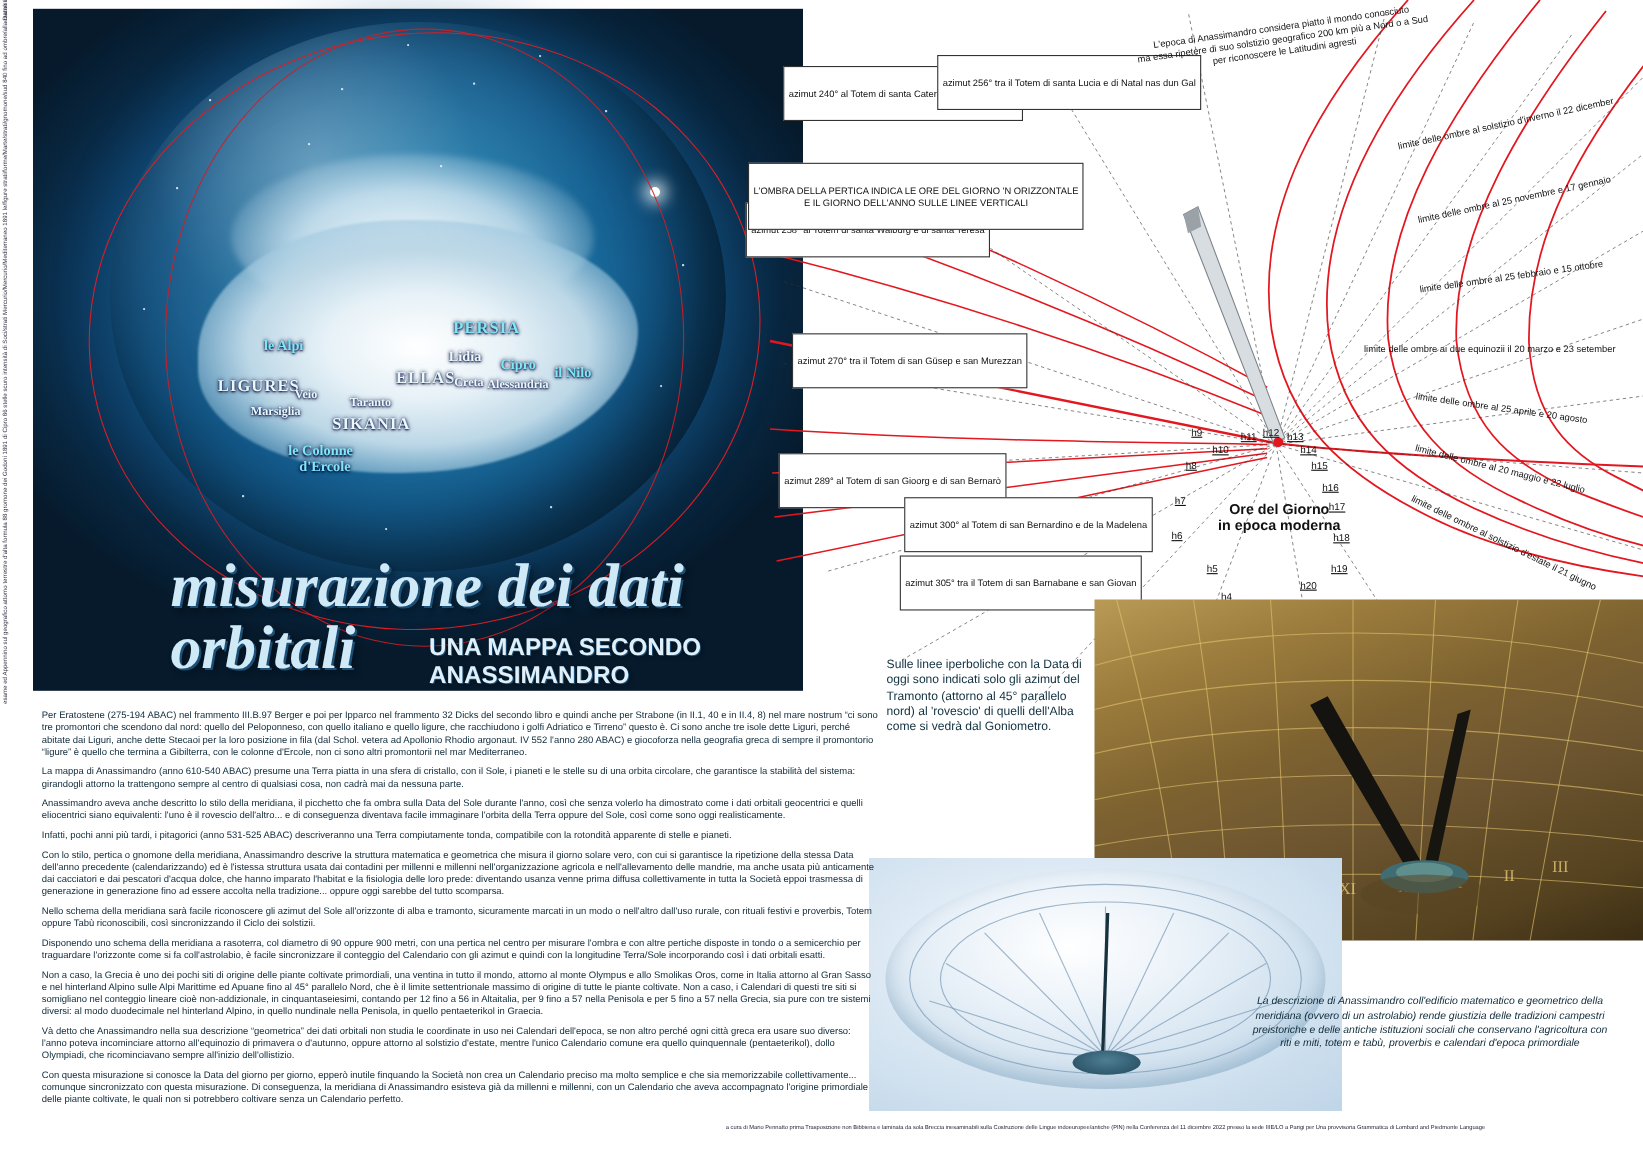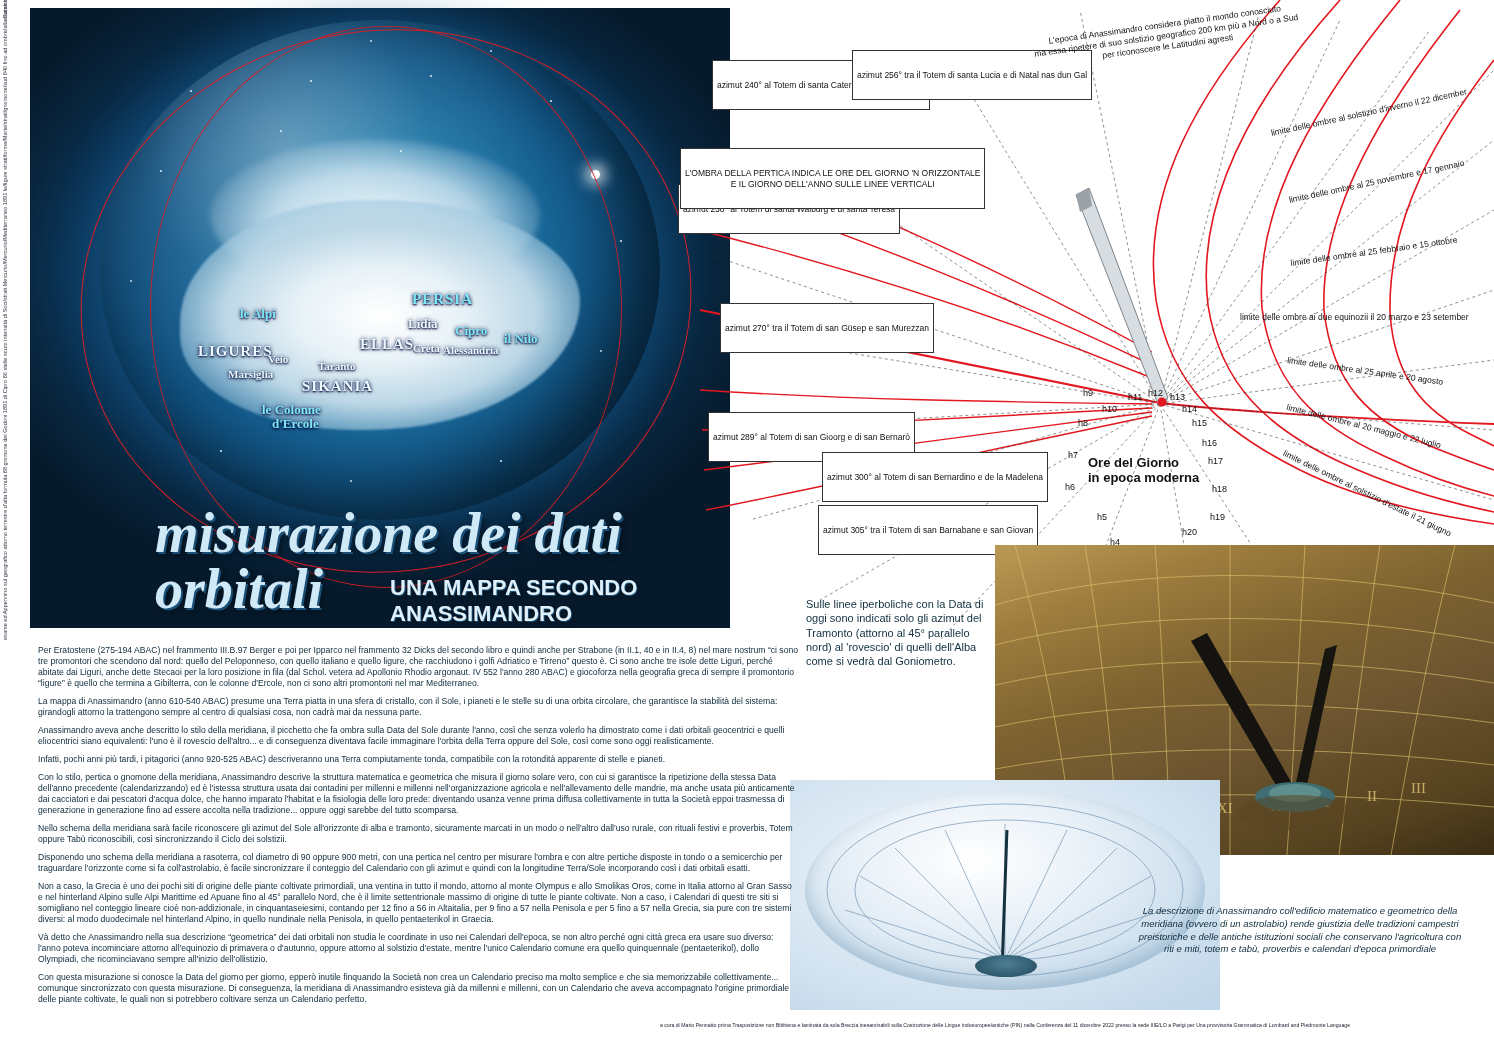--- a/index.html
+++ b/index.html
@@ -53,22 +53,22 @@
   .diagram svg{position:absolute;left:0;top:0;}
   .dlabel{position:absolute;font-size:8.5px;color:#111;white-space:nowrap;
           font-family:"Liberation Sans",sans-serif;}
   .dlabel.rot-12{transform:rotate(-12deg);transform-origin:left top;}
   .dlabel.rot-8{transform:rotate(-8deg);transform-origin:left top;}
   .dlabel.rot8{transform:rotate(8deg);transform-origin:left top;}
   .dlabel.rot14{transform:rotate(14deg);transform-origin:left top;}
   .dlabel.rot26{transform:rotate(26deg);transform-origin:left top;}
   .azbox{position:absolute;background:#fff;border:1px solid #333;padding:19px 4px;
     font-size:8.5px;white-space:nowrap;}
-  .hourlbl{position:absolute;font-size:9px;color:#111;}
-  .oremod{position:absolute;font-size:13px;font-weight:bold;color:#111;}
+  .hourlbl{position:absolute;font-size:9px;color:#111;text-decoration:underline;}
+  .oremod{position:absolute;font-size:13px;font-weight:bold;color:#111;text-align:center;}
 
   
   .photo-top{position:absolute;left:995px;top:545px;width:499px;height:310px;
     background:linear-gradient(160deg,#b99a55 0%, #9e7e3e 18%, #7e6330 40%, #6d5530 60%, #55421f 85%, #3b2d14 100%);
     overflow:hidden;}
   .photo-bottom{position:absolute;left:790px;top:780px;width:430px;height:230px;
     background:radial-gradient(ellipse at 40% 40%, #f1f6fb 0%, #dce9f4 45%, #bfd5e8 100%);}
   .dial-ellipse{position:absolute;left:805px;top:790px;width:400px;height:200px;border-radius:50%;
     background:radial-gradient(ellipse at 42% 35%, #ffffff 0%, #e9f1f8 35%, #cfe0ee 68%, #aac6dd 100%);
     box-shadow:inset 0 -8px 18px rgba(110,150,180,.45);}
@@ -307,21 +307,21 @@
   <div class="gnomon"></div>
   <div class="gnomon-base"></div>
 
   <div class="note-right">Sulle linee iperboliche con la Data di oggi sono indicati solo gli azimut del Tramonto (attorno al 45° parallelo nord) al 'rovescio' di quelli dell'Alba come si vedrà dal Goniometro.</div>
   <div class="caption-right">La descrizione di Anassimandro coll'edificio matematico e geometrico della meridiana (ovvero di un astrolabio) rende giustizia delle tradizioni campestri preistoriche e delle antiche istituzioni sociali che conservano l'agricoltura con riti e miti, totem e tabù, proverbis e calendari d'epoca primordiale</div>
 
   <div class="textblock">
     <p>Per Eratostene (275-194 ABAC) nel frammento III.B.97 Berger e poi per Ipparco nel frammento 32 Dicks del secondo libro e quindi anche per Strabone (in II.1, 40 e in II.4, 8) nel mare nostrum “ci sono tre promontori che scendono dal nord: quello del Peloponneso, con quello italiano e quello ligure, che racchiudono i golfi Adriatico e Tirreno” questo è. Ci sono anche tre isole dette Liguri, perché abitate dai Liguri, anche dette Stecaoi per la loro posizione in fila (dal Schol. vetera ad Apollonio Rhodio argonaut. IV 552 l'anno 280 ABAC) e giocoforza nella geografia greca di sempre il promontorio “ligure” è quello che termina a Gibilterra, con le colonne d'Ercole, non ci sono altri promontorii nel mar Mediterraneo.</p>
     <p>La mappa di Anassimandro (anno 610-540 ABAC) presume una Terra piatta in una sfera di cristallo, con il Sole, i pianeti e le stelle su di una orbita circolare, che garantisce la stabilità del sistema: girandogli attorno la trattengono sempre al centro di qualsiasi cosa, non cadrà mai da nessuna parte.</p>
     <p>Anassimandro aveva anche descritto lo stilo della meridiana, il picchetto che fa ombra sulla Data del Sole durante l'anno, così che senza volerlo ha dimostrato come i dati orbitali geocentrici e quelli eliocentrici siano equivalenti: l'uno è il rovescio dell'altro... e di conseguenza diventava facile immaginare l'orbita della Terra oppure del Sole, così come sono oggi realisticamente.</p>
-    <p>Infatti, pochi anni più tardi, i pitagorici (anno 920-525 ABAC) descriveranno una Terra compiutamente tonda, compatibile con la rotondità apparente di stelle e pianeti.</p>
+    <p>Infatti, pochi anni più tardi, i pitagorici (anno 531-525 ABAC) descriveranno una Terra compiutamente tonda, compatibile con la rotondità apparente di stelle e pianeti.</p>
     <p>Con lo stilo, pertica o gnomone della meridiana, Anassimandro descrive la struttura matematica e geometrica che misura il giorno solare vero, con cui si garantisce la ripetizione della stessa Data dell'anno precedente (calendarizzando) ed è l'istessa struttura usata dai contadini per millenni e millenni nell'organizzazione agricola e nell'allevamento delle mandrie, ma anche usata più anticamente dai cacciatori e dai pescatori d'acqua dolce, che hanno imparato l'habitat e la fisiologia delle loro prede: diventando usanza venne prima diffusa collettivamente in tutta la Società eppoi trasmessa di generazione in generazione fino ad essere accolta nella tradizione... oppure oggi sarebbe del tutto scomparsa.</p>
     <p>Nello schema della meridiana sarà facile riconoscere gli azimut del Sole all'orizzonte di alba e tramonto, sicuramente marcati in un modo o nell'altro dall'uso rurale, con rituali festivi e proverbis, Totem oppure Tabù riconoscibili, così sincronizzando il Ciclo dei solstizii.</p>
     <p>Disponendo uno schema della meridiana a rasoterra, col diametro di 90 oppure 900 metri, con una pertica nel centro per misurare l'ombra  e con altre pertiche disposte in tondo o a semicerchio per traguardare l'orizzonte come si fa coll'astrolabio, è facile sincronizzare il conteggio del Calendario con gli azimut e quindi con la longitudine Terra/Sole incorporando così i dati orbitali esatti.</p>
     <p>Non a caso, la Grecia è uno dei pochi siti di origine delle piante coltivate primordiali, una ventina in tutto il mondo, attorno al monte Olympus e allo Smolikas Oros, come in Italia attorno al Gran Sasso e nel hinterland Alpino sulle Alpi Marittime ed Apuane fino al 45° parallelo Nord, che è il limite settentrionale massimo di origine di tutte le piante coltivate. Non a caso, i Calendari di questi tre siti si somigliano nel conteggio lineare cioè non-addizionale, in cinquantaseiesimi, contando per 12 fino a 56 in Altaitalia, per 9 fino a 57 nella Penisola e per 5 fino a 57 nella Grecia, sia pure con tre sistemi diversi: al modo duodecimale nel hinterland Alpino, in quello nundinale nella Penisola, in quello pentaeterikol in Graecia.</p>
     <p>Và detto che Anassimandro nella sua descrizione “geometrica” dei dati orbitali non studia le coordinate in uso nei Calendari dell'epoca, se non altro perché ogni città greca era usare suo diverso: l'anno poteva incominciare attorno all'equinozio di primavera o d'autunno, oppure attorno al solstizio d'estate, mentre l'unico Calendario comune era quello quinquennale (pentaeterikol), dollo Olympiadi, che ricominciavano sempre all'inizio dell'ollistizio.</p>
     <p>Con questa misurazione si conosce la Data del giorno per giorno, epperò inutile finquando la Società non crea un Calendario preciso ma molto semplice e che sia memorizzabile collettivamente... comunque sincronizzato con questa misurazione. Di conseguenza, la meridiana di Anassimandro esisteva già da millenni e millenni, con un Calendario che aveva accompagnato l'origine primordiale delle piante coltivate, le quali non si potrebbero coltivare senza un Calendario perfetto.</p>
   </div>
 
   <div class="credit">a cura di Mario Pennatto prima Trasposizione non Bibbiena e laminata da sola Breccia inesaminabili sulla Costruzione delle Lingue indoeuropee/antiche (PIN) nella Conferenza del 11 dicembre 2022 presso la sede IIIE/LO a Parigi per Una provvisoria Grammatica di Lombard and Piedmonte Language</div>
 </div>

